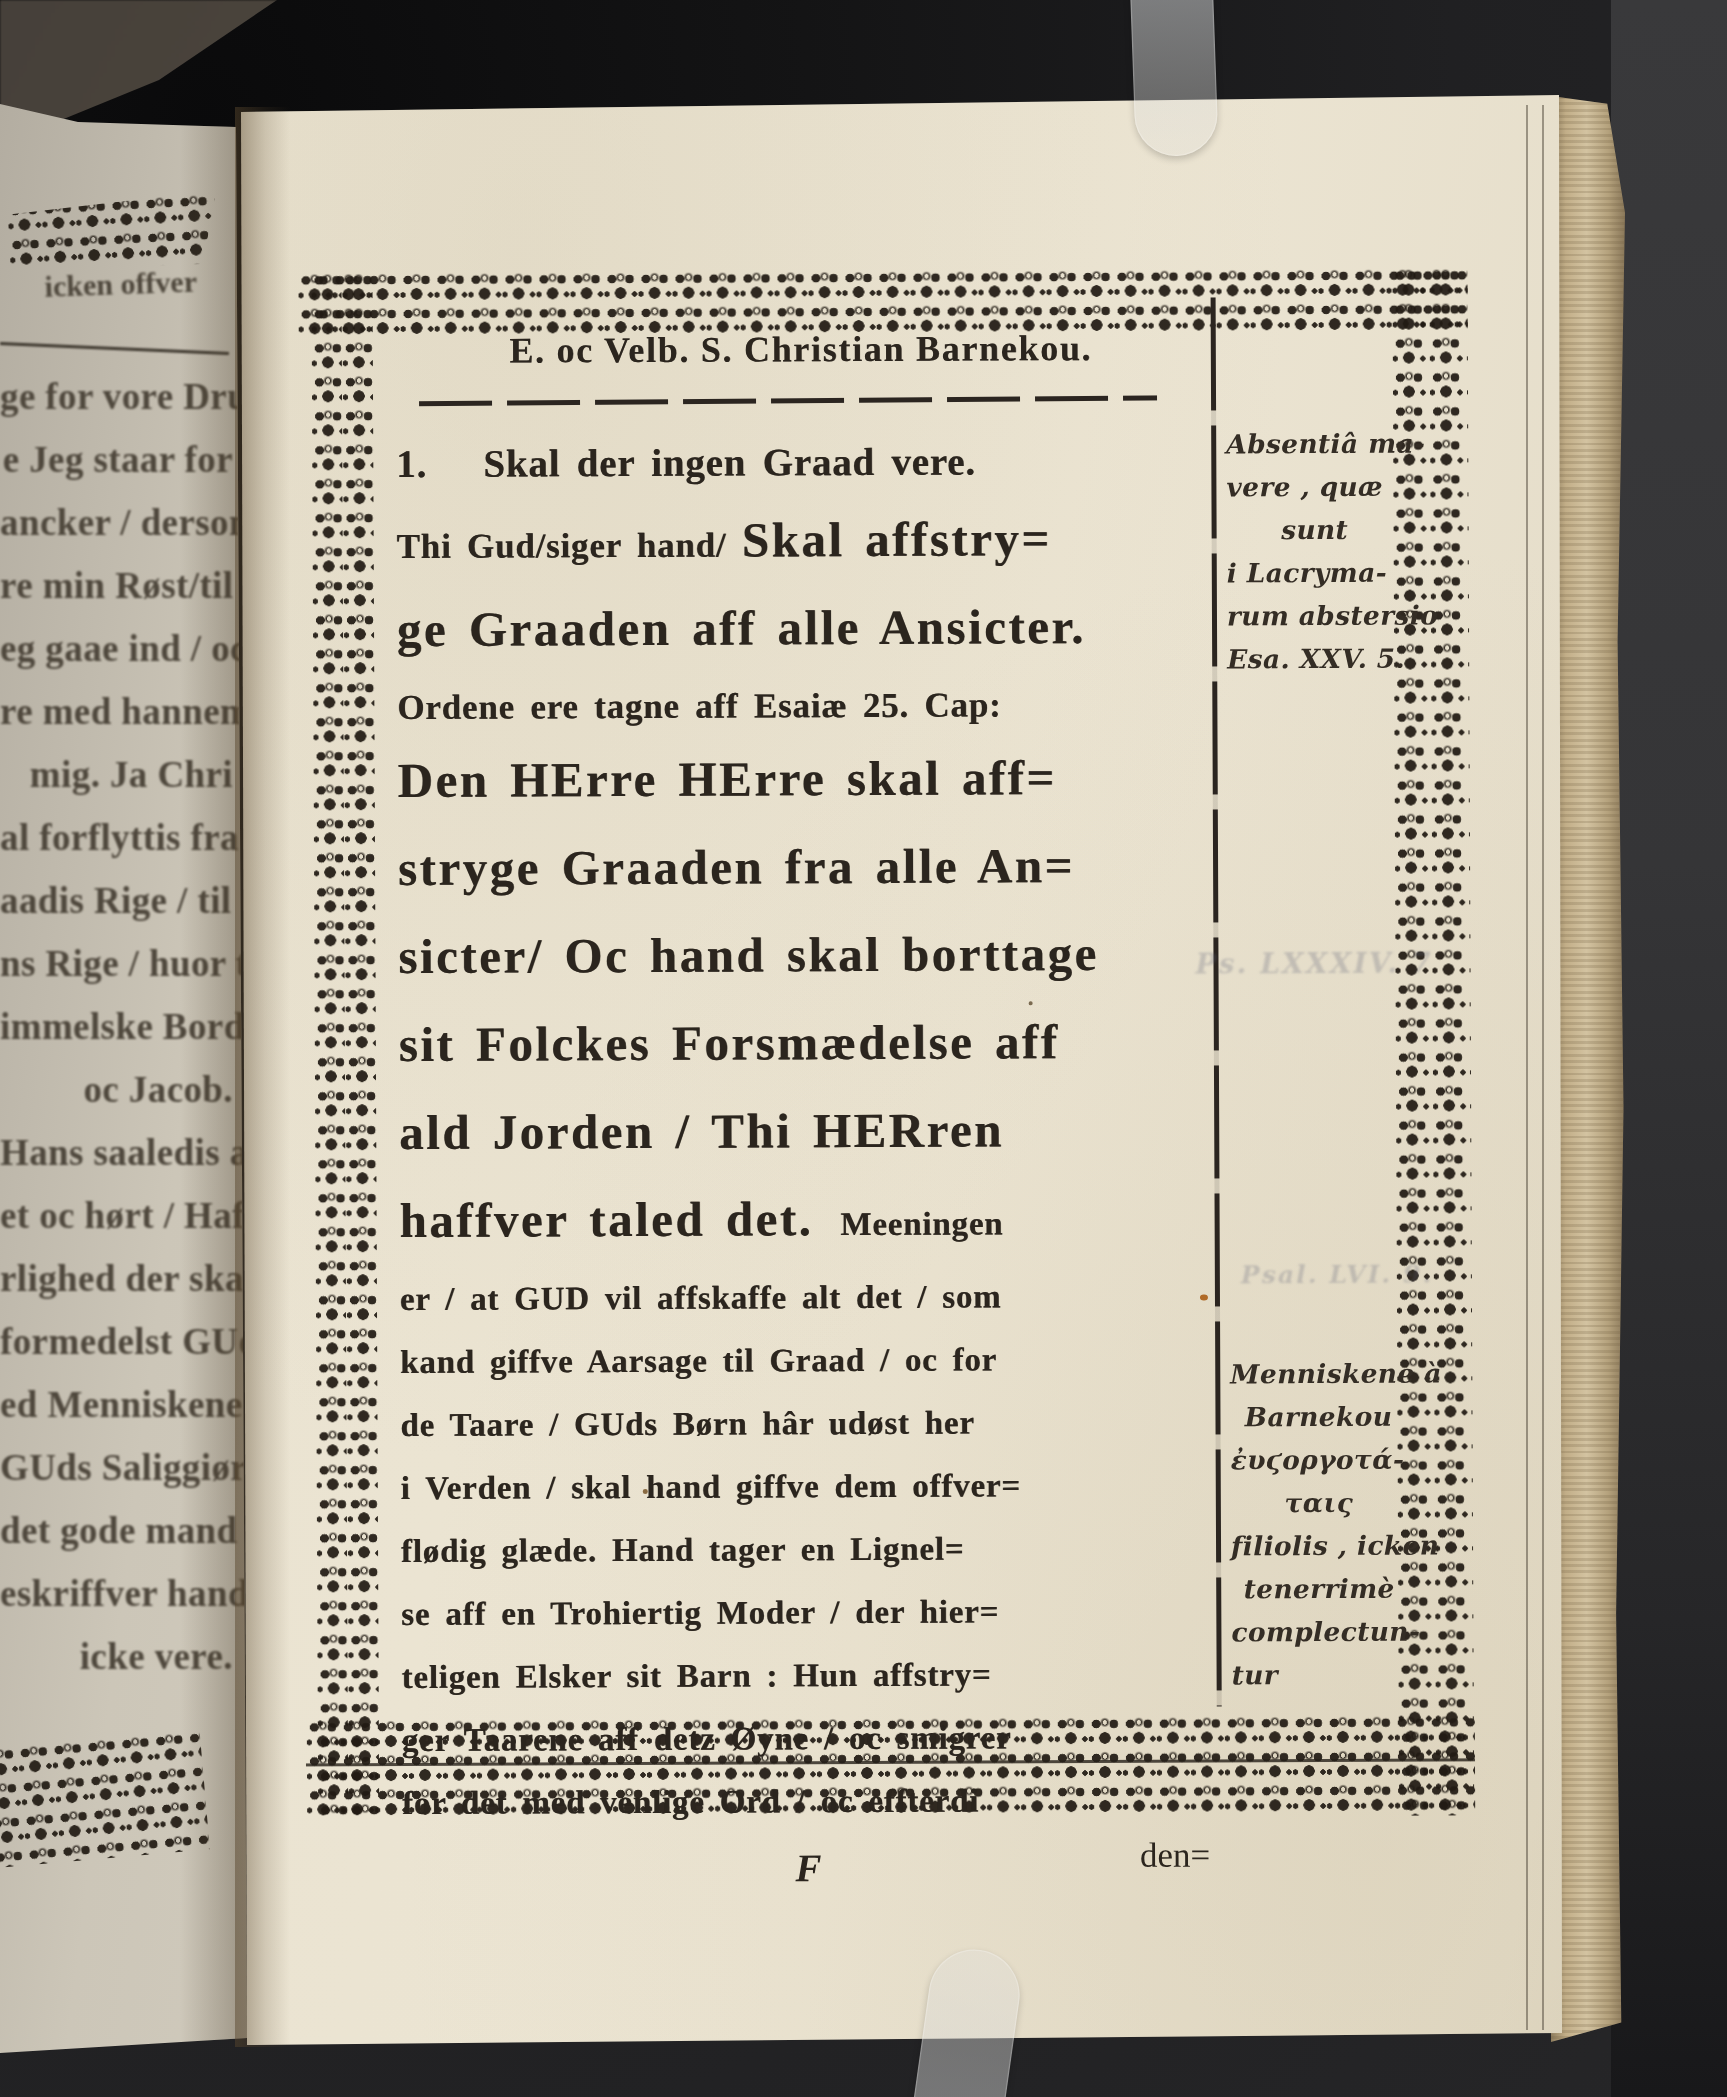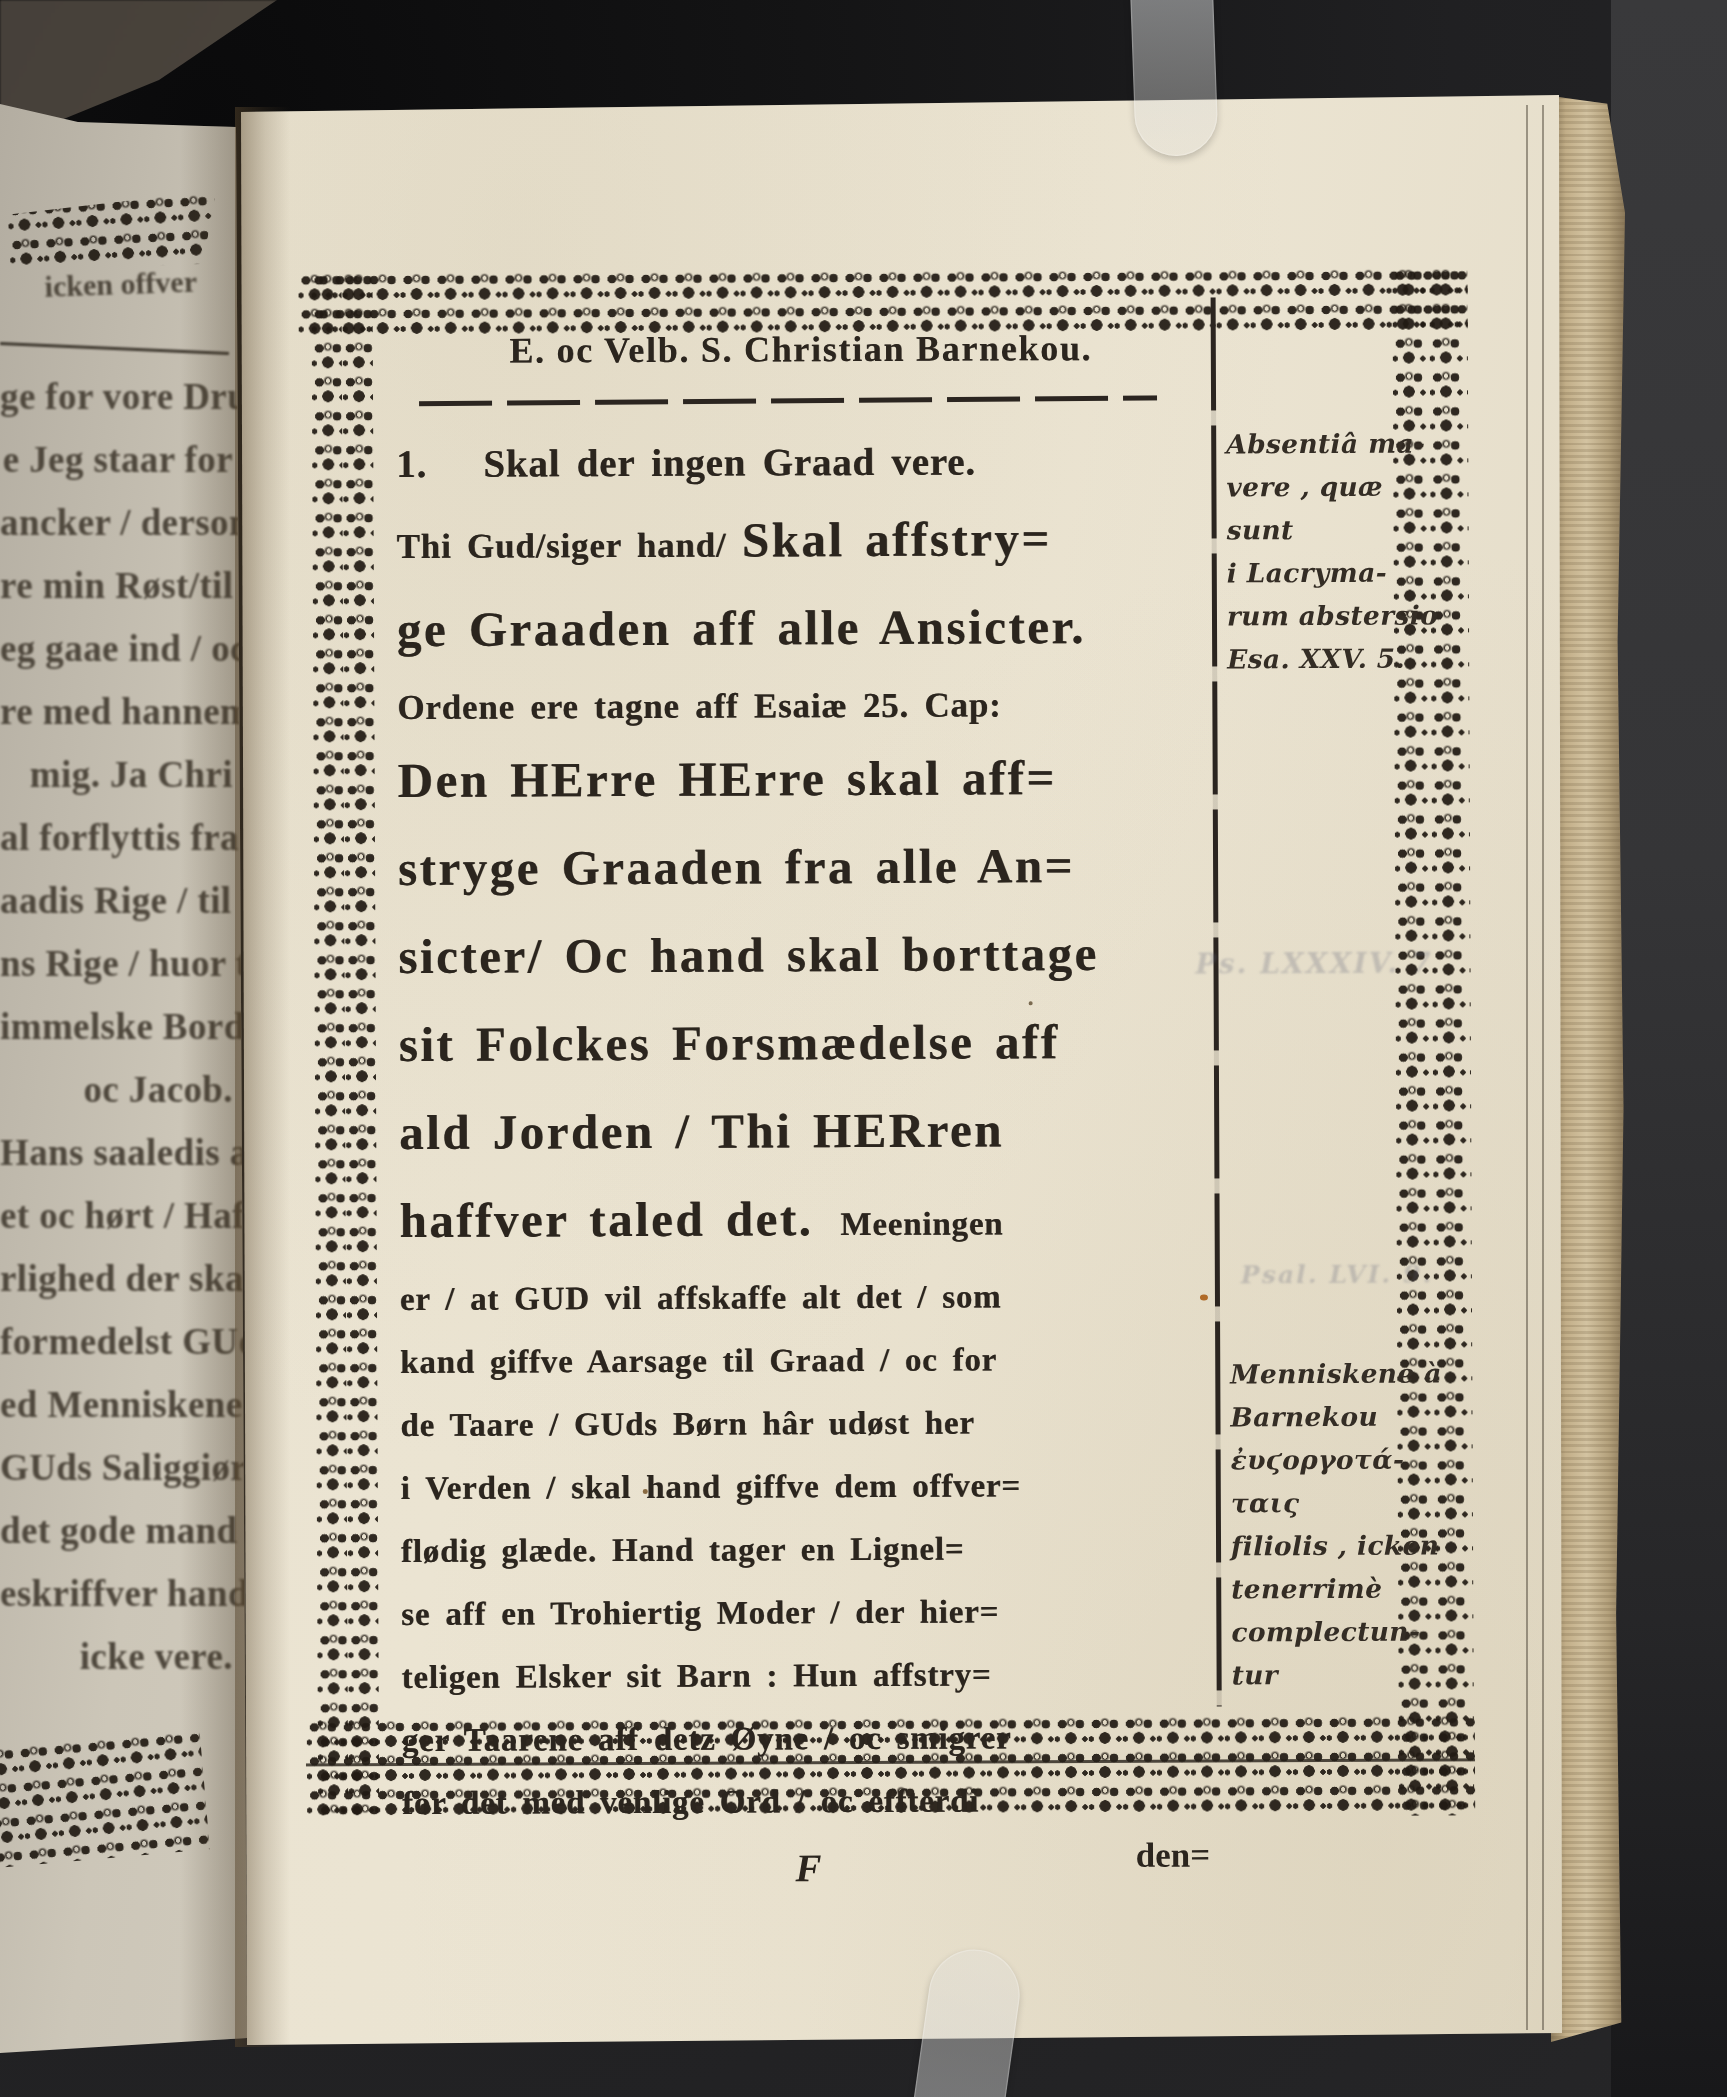--- a/index.html
+++ b/index.html
@@ -87,28 +87,28 @@
   .ln-xl{line-height:74px;}
   .ln-lg{line-height:61px;}
   .ln-md{line-height:54px;}
   .sg-xl{font-size:49px;letter-spacing:2.5px;}
   .sg-lg{font-size:39px;}
   .sg-md{font-size:33px;}
   .sg-md2{font-size:35px;}
   .catch-row{position:relative;height:67px;}
   .signature-mark{position:absolute;left:0;right:0;top:8.4px;text-align:center;
     font-size:39px;font-weight:700;font-style:italic;color:#2b251e;}
-  .catchword{position:absolute;right:4.2px;top:0;font-size:35px;font-weight:700;color:#2b251e;}
+  .catchword{position:absolute;right:4.2px;top:0;font-size:35px;font-weight:400;color:#2b251e;}
 
   
   .margin-note{position:absolute;left:1229px;width:176px;
     font-family:"DejaVu Serif", serif;font-style:italic;font-weight:600;
     font-size:26.4px;line-height:43px;color:#342d25;letter-spacing:0.4px;}
   .margin-note .ln{white-space:nowrap;}
-  .margin-note .center{text-align:left;}
+  .margin-note .center{text-align:center;}
   .note-top{top:424px;}
   .note-bottom{top:1354px;}
 
   
   .bleed{position:absolute;width:180px;font-family:"DejaVu Serif", serif;font-style:italic;
     font-weight:600;color:rgba(88,94,116,.26);filter:blur(1.1px);letter-spacing:2.1px;white-space:nowrap;}
   .bleed-1{left:1196px;top:949px;font-size:28px;}
   .bleed-2{left:1240px;top:1262px;font-size:25px;}
 
   

